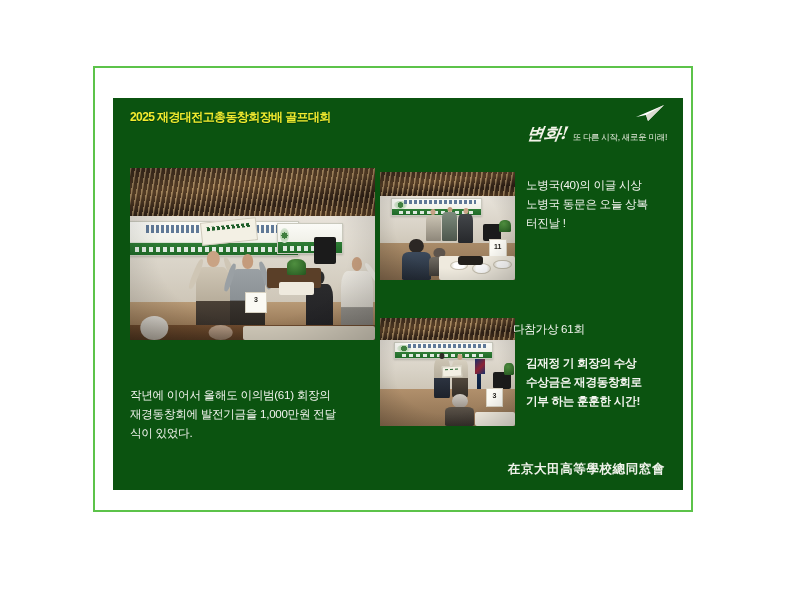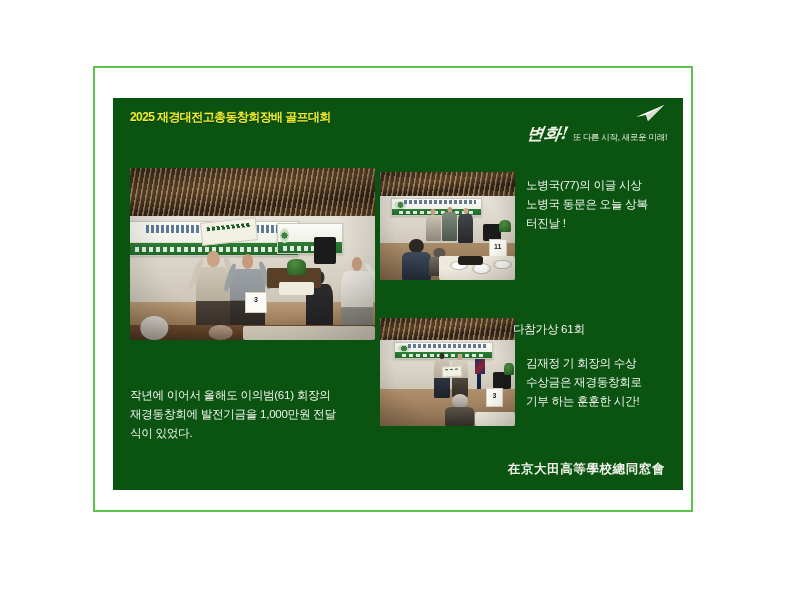--- a/index.html
+++ b/index.html
@@ -218,21 +218,21 @@
     line-height: 1.62;
     white-space: pre-line;
     letter-spacing: -0.3px;
   }
   #caption-left-title  { left: 17px;  top: 255px; }
   #caption-left-body   { left: 17px;  top: 288px; }
   #caption-left-thanks { left: 17px;  top: 355px; }
 
   #caption-right-top   { left: 413px; top: 78px; }
   #caption-right-mid-title { left: 400px; top: 222px; }
-  #caption-right-mid-body  { left: 413px; top: 256px; }
+  #caption-right-mid-body  { left: 413px; top: 256px; font-weight: bold; }
 
   #signature {
     position: absolute;
     right: 18px;
     bottom: 12px;
     color: #eef1e9;
     font-family: "DejaVu Serif", "Liberation Serif", serif;
     font-weight: bold;
     font-size: 12.5px;
     letter-spacing: 0.6px;
@@ -393,21 +393,21 @@
       <div class="body" style="height:58%;background:linear-gradient(180deg,#5a5248 0%,#352f2a 100%);"></div>
     </div>
     <div class="tablecloth" style="left:70%;bottom:0;width:30%;height:13%;"></div>
     <div class="photo-vignette"></div>
   </div>
 
   <div class="caption" id="caption-left-body">작년에 이어서 올해도 이의범(61) 회장의
 재경동창회에 발전기금을 1,000만원 전달
 식이 있었다.</div>
 
-  <div class="caption" id="caption-right-top">노병국(77)의 이글 시상
+  <div class="caption" id="caption-right-top">노병국(40)의 이글 시상
 노병국 동문은 오늘 상복
 터진날 !</div>
   <div class="caption" id="caption-right-mid-title">다참가상  61회</div>
   <div class="caption" id="caption-right-mid-body">김재정 기 회장의 수상
 수상금은  재경동창회로
 기부 하는 훈훈한 시간!</div>
 
   <div id="signature">在京大田高等學校總同窓會</div>
 </div>
 

